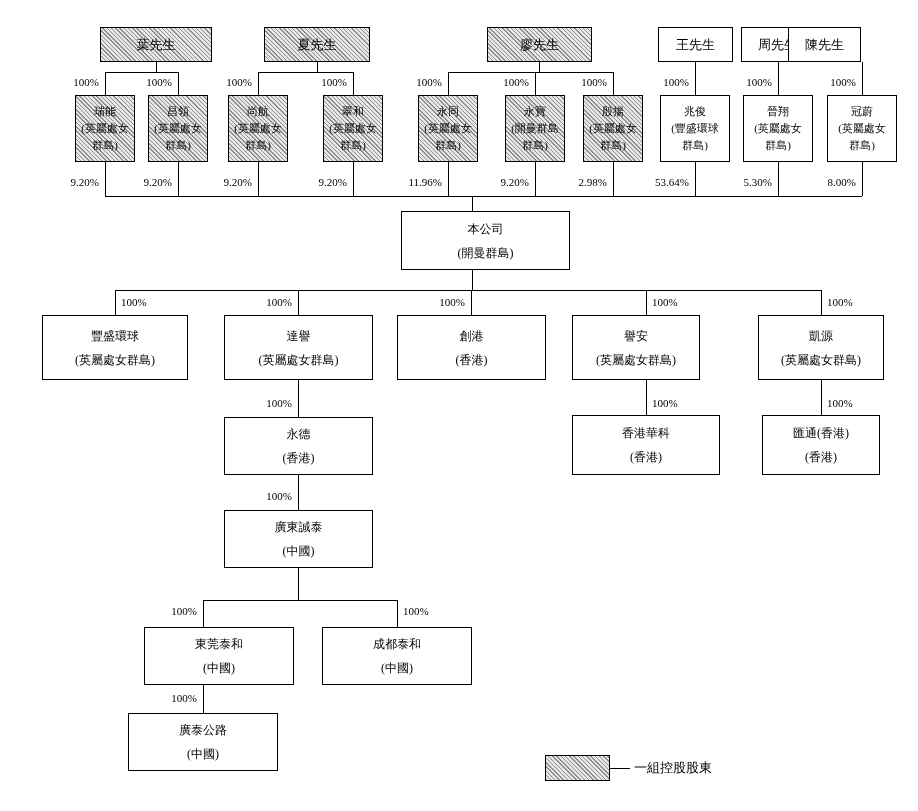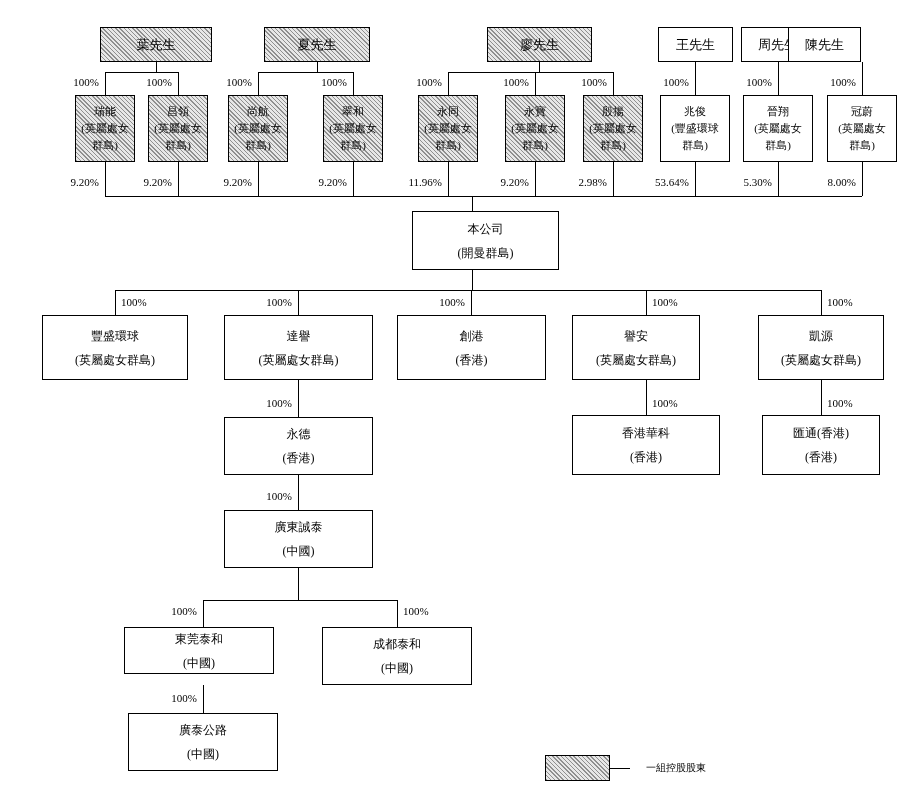--- a/index.html
+++ b/index.html
@@ -17,21 +17,21 @@
   .hatched {
     background: repeating-linear-gradient(45deg, #8f8f8f 0, #8f8f8f 1px, #e7e7e7 1px, #e7e7e7 3px);
   }
   .person { font-size: 13px; }
   .small  { font-size: 11px; line-height: 17px; }
   .two    { font-size: 12px; line-height: 24px; }
   .pct { position: absolute; font-size: 11px; line-height: 14px; white-space: nowrap; }
   .pr  { width: 70px; text-align: right; }
   .hline { position: absolute; height: 1px; background: #000; }
   .vline { position: absolute; width: 1px; background: #000; }
-  .legend-text { font-size: 10px; margin-left: 12px; }
+  .legend-text { font-size: 13px; }
 </style>
 </head>
 <body>
 
 <div class="canvas">
 
   <div class="box person hatched" style="left:100px;top:27px;width:112px;height:35px"><span>葉先生</span></div>
   <div class="box person hatched" style="left:264px;top:27px;width:106px;height:35px"><span>夏先生</span></div>
   <div class="box person hatched" style="left:487px;top:27px;width:105px;height:35px"><span>廖先生</span></div>
   <div class="box person" style="left:658px;top:27px;width:75px;height:35px"><span>王先生</span></div>
@@ -58,21 +58,21 @@
   <div class="box small hatched" style="left:228px;top:95px;width:60px;height:67px"><span>尚航
 (英屬處女
 群島)</span></div>
   <div class="box small hatched" style="left:323px;top:95px;width:60px;height:67px"><span>翠和
 (英屬處女
 群島)</span></div>
   <div class="box small hatched" style="left:418px;top:95px;width:60px;height:67px"><span>永同
 (英屬處女
 群島)</span></div>
   <div class="box small hatched" style="left:505px;top:95px;width:60px;height:67px"><span>永寶
-(英屬處女
+(開曼群島
 群島)</span></div>
   <div class="box small hatched" style="left:583px;top:95px;width:60px;height:67px"><span>殷揚
 (英屬處女
 群島)</span></div>
   <div class="box small" style="left:660px;top:95px;width:70px;height:67px"><span>兆俊
 (豐盛環球
 群島)</span></div>
   <div class="box small" style="left:743px;top:95px;width:70px;height:67px"><span>晉翔
 (英屬處女
 群島)</span></div>
@@ -84,21 +84,21 @@
   <div class="pct pr" style="left:102px;top:175px">9.20%</div>
   <div class="pct pr" style="left:182px;top:175px">9.20%</div>
   <div class="pct pr" style="left:277px;top:175px">9.20%</div>
   <div class="pct pr" style="left:372px;top:175px">11.96%</div>
   <div class="pct pr" style="left:459px;top:175px">9.20%</div>
   <div class="pct pr" style="left:537px;top:175px">2.98%</div>
   <div class="pct pr" style="left:619px;top:175px">53.64%</div>
   <div class="pct pr" style="left:702px;top:175px">5.30%</div>
   <div class="pct pr" style="left:786px;top:175px">8.00%</div>
 
-  <div class="box two" style="left:412px;top:211px;width:147px;height:59px"><span>本公司
+  <div class="box two" style="left:401px;top:211px;width:169px;height:59px"><span>本公司
 (開曼群島)</span></div>
 
   <div class="pct" style="left:121px;top:295px">100%</div>
   <div class="pct pr" style="left:222px;top:295px">100%</div>
   <div class="pct pr" style="left:395px;top:295px">100%</div>
   <div class="pct" style="left:652px;top:295px">100%</div>
   <div class="pct" style="left:827px;top:295px">100%</div>
 
   <div class="box two" style="left:42px;top:315px;width:146px;height:65px"><span>豐盛環球
 (英屬處女群島)</span></div>
@@ -116,21 +116,21 @@
   <div class="pct pr" style="left:127px;top:604px">100%</div>
   <div class="pct" style="left:403px;top:604px">100%</div>
   <div class="pct pr" style="left:127px;top:691px">100%</div>
   <div class="pct" style="left:652px;top:396px">100%</div>
   <div class="pct" style="left:827px;top:396px">100%</div>
 
   <div class="box two" style="left:224px;top:417px;width:149px;height:58px"><span>永德
 (香港)</span></div>
   <div class="box two" style="left:224px;top:510px;width:149px;height:58px"><span>廣東誠泰
 (中國)</span></div>
-  <div class="box two" style="left:124px;top:627px;width:150px;height:47px"><span>東莞泰和
+  <div class="box two" style="left:144px;top:627px;width:150px;height:58px"><span>東莞泰和
 (中國)</span></div>
   <div class="box two" style="left:322px;top:627px;width:150px;height:58px"><span>成都泰和
 (中國)</span></div>
   <div class="box two" style="left:128px;top:713px;width:150px;height:58px"><span>廣泰公路
 (中國)</span></div>
   <div class="box two" style="left:572px;top:415px;width:148px;height:60px"><span>香港華科
 (香港)</span></div>
   <div class="box two" style="left:762px;top:415px;width:118px;height:60px"><span>匯通(香港)
 (香港)</span></div>
 

